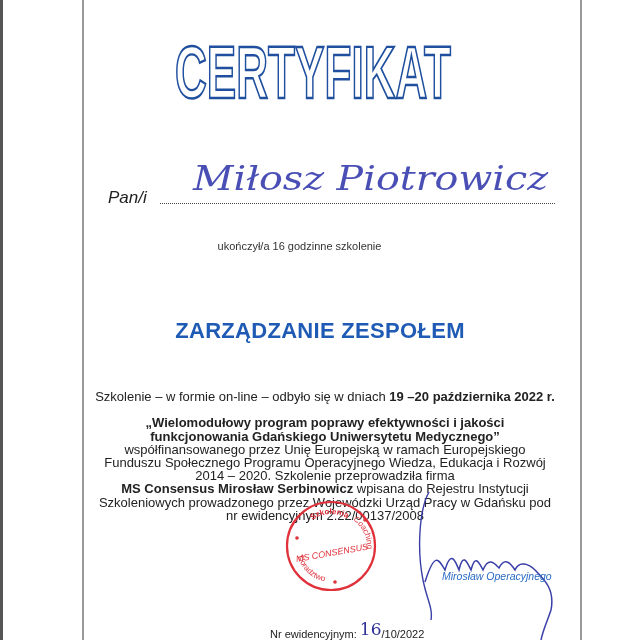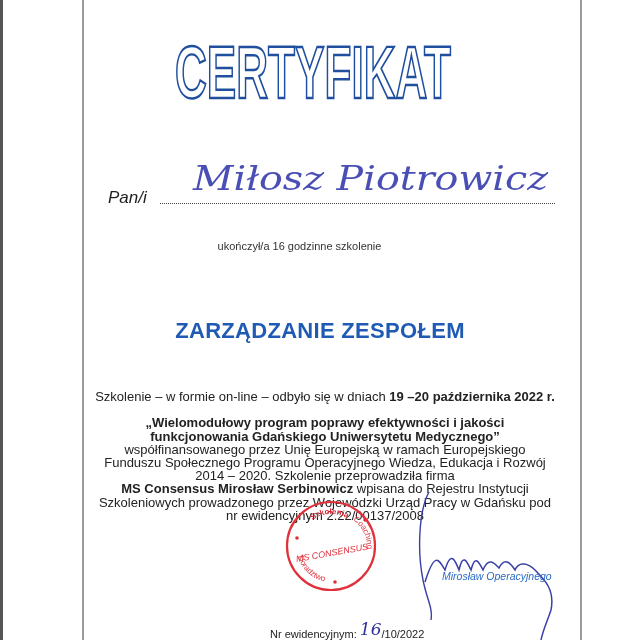--- a/index.html
+++ b/index.html
@@ -26,21 +26,21 @@
                  font-size:13px; line-height:13.2px; color:#222; }
     .body-text b { font-weight:bold; }
 
     .stamp { position:absolute; left:283px; top:498px; }
     .signature-block { position:absolute; left:405px; top:490px; width:175px; height:150px; }
     .sig-title { position:absolute; left:20px; top:36px; font-size:12.5px; font-weight:bold; color:#2a6bc4; }
     .sig-name { position:absolute; left:37px; top:80px; font-size:10.5px; font-style:italic; color:#2a6bc4; }
     .sig-svg { position:absolute; left:0; top:0; }
 
     .cert-no { position:absolute; left:270px; top:622px; font-size:11px; color:#222; white-space:nowrap; }
-    .cert-no .hand { font-family:"DejaVu Serif", serif; font-style:italic; color:#2e2f9a; font-size:17px; position:relative; top:-3px; }
+    .cert-no .hand { font-family:"DejaVu Serif", serif; color:#2e2f9a; font-size:17px; position:relative; top:-3px; }
   </style>
 </head>
 <body>
 
 <div class="edge-left"></div>
 <div class="rule-left"></div>
 <div class="rule-right"></div>
 
 <div class="title">
   <svg width="290" height="70" viewBox="0 0 290 70">

